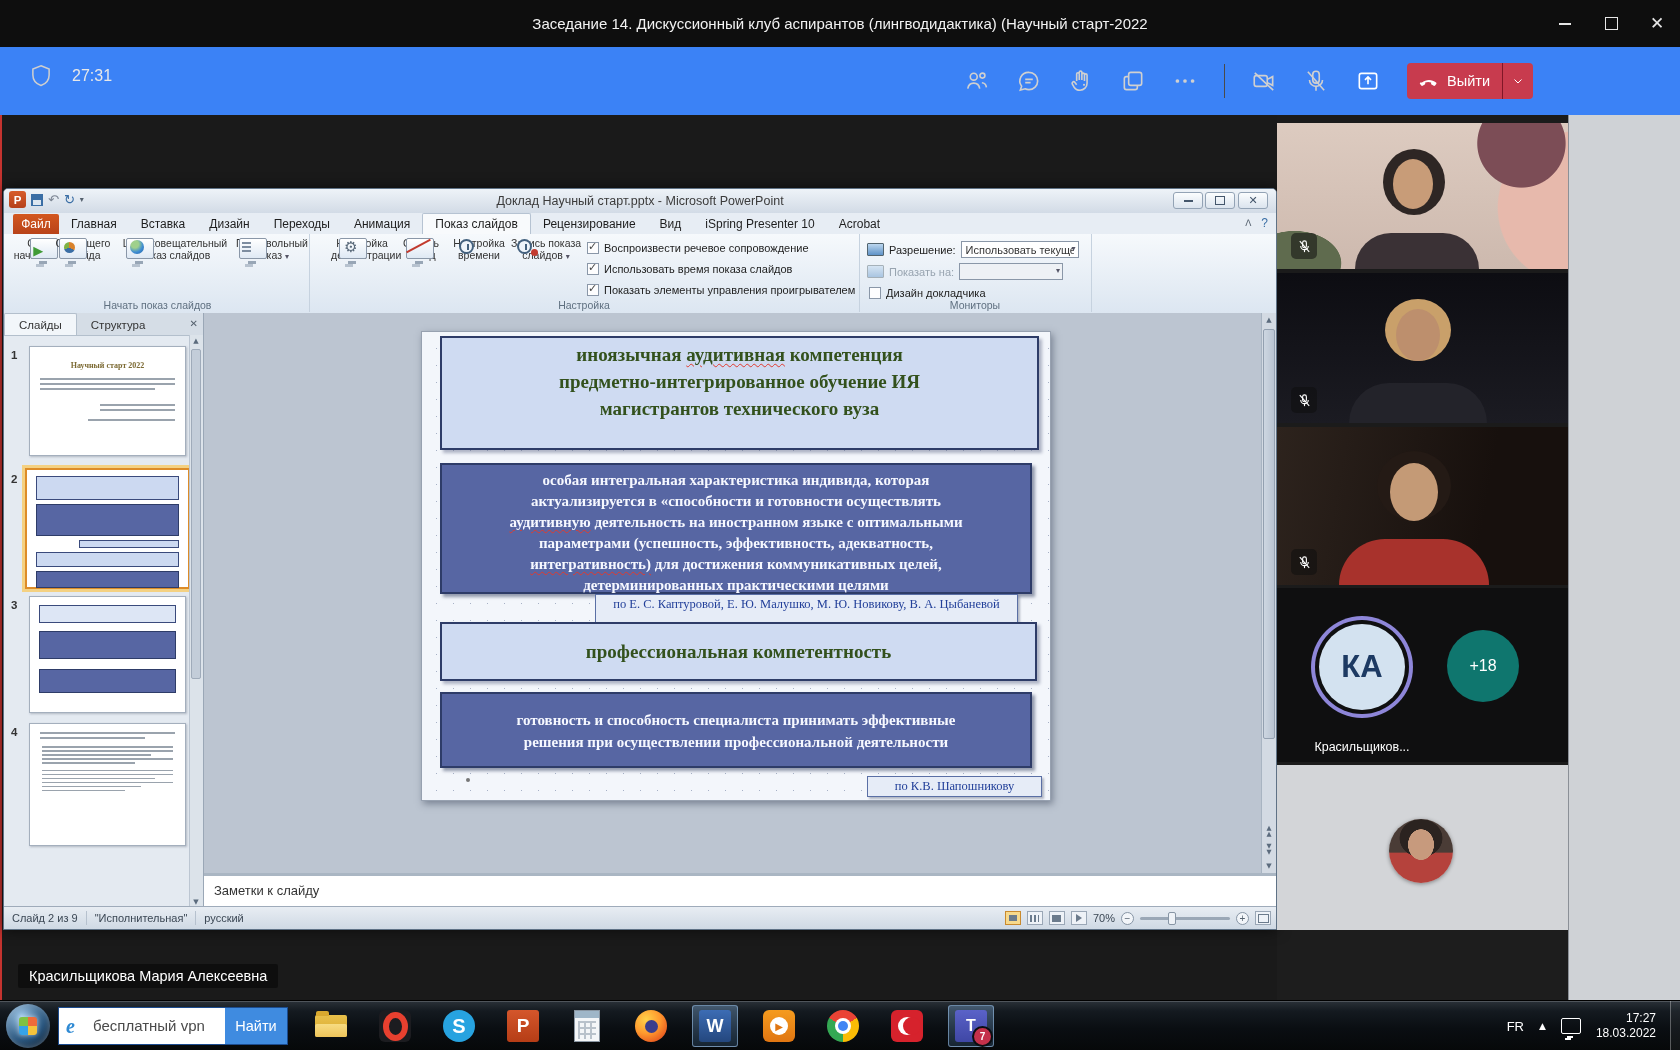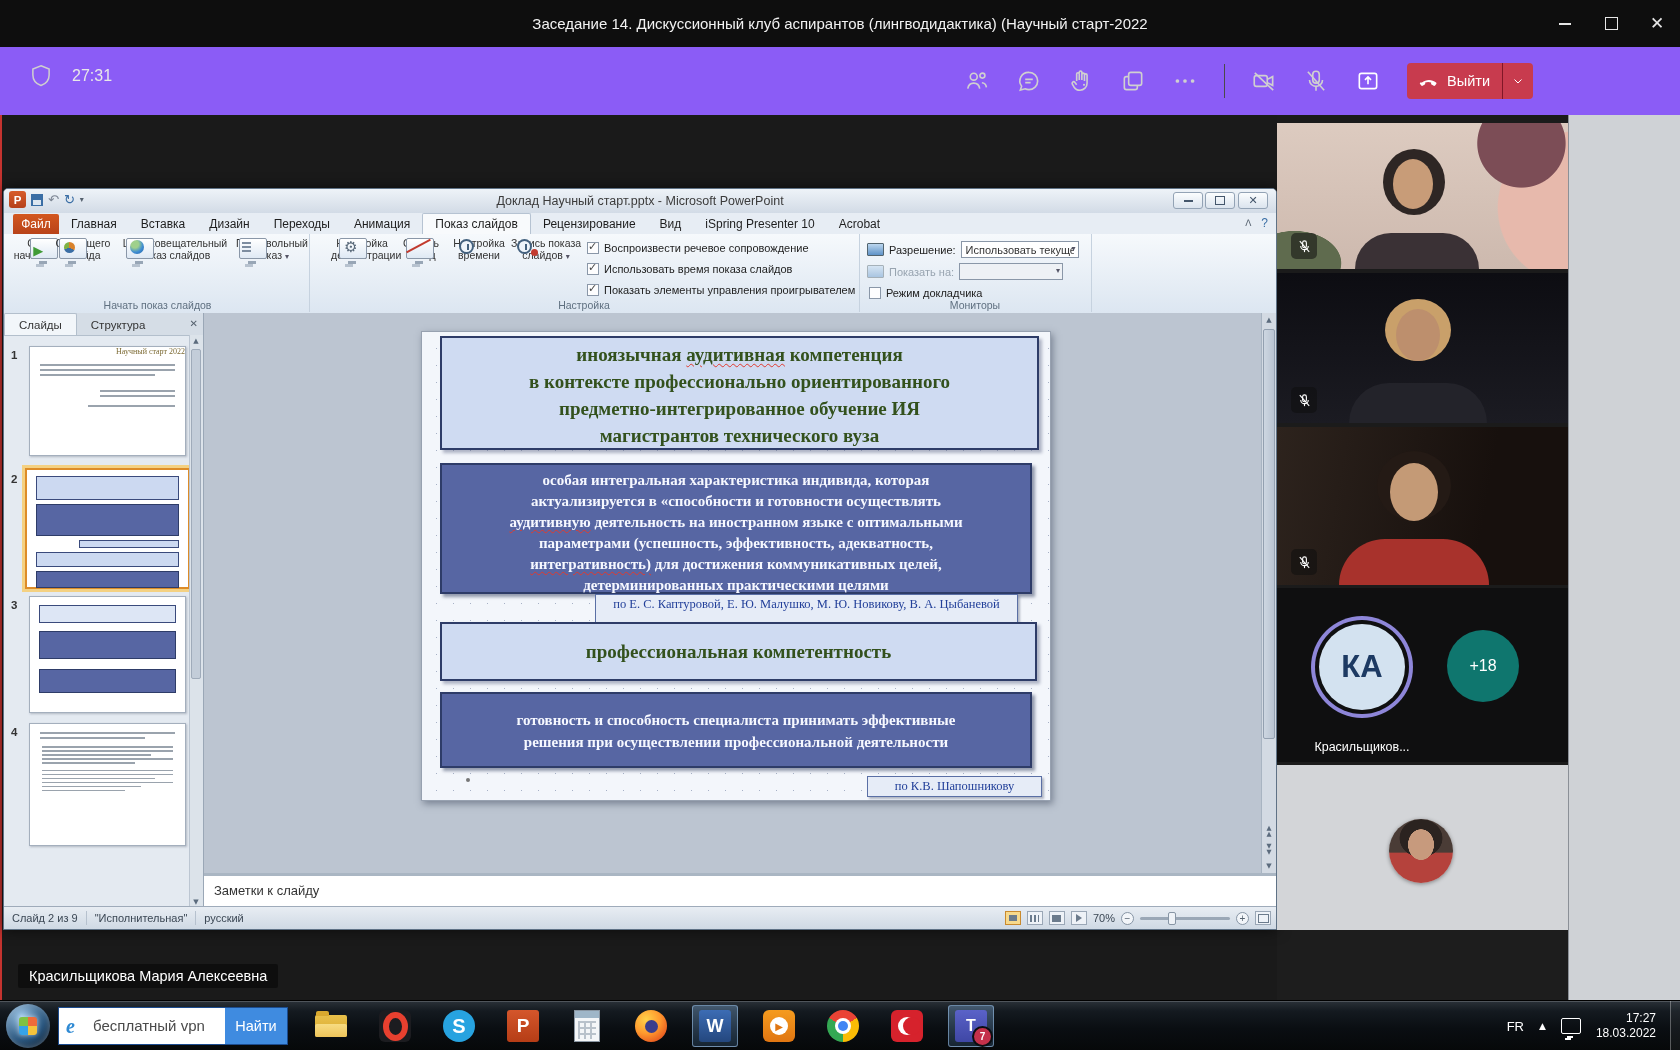--- a/index.html
+++ b/index.html
@@ -9,21 +9,21 @@
   
   .tbar{position:absolute;left:0;top:0;width:1680px;height:47px;background:#0e0e0e;}
   .tbar .ttl{position:absolute;left:0;right:0;top:0;height:47px;line-height:47px;text-align:center;
     color:#f2f2f2;font-size:15px;white-space:nowrap;}
   .winctl{position:absolute;top:0;height:47px;width:46px;display:flex;align-items:center;justify-content:center;color:#e6e6e6;}
   .glyph-min{width:12px;height:2px;background:#e6e6e6;}
   .glyph-max{width:11px;height:11px;border:1.5px solid #e6e6e6;}
   .glyph-close{font-size:17px;line-height:17px;font-family:"DejaVu Sans",sans-serif;}
 
   
-  .cbar{position:absolute;left:0;top:47px;width:1680px;height:68px;background:#8b5cf6;}
+  .cbar{position:absolute;left:0;top:47px;width:1680px;height:68px;background:#3b82f6;}
   .cbar svg{display:block;}
   .timerwrap{position:absolute;left:28px;top:16px;display:flex;align-items:center;gap:18px;}
   .timer{color:#e8e8e8;font-size:16px;}
   .cicons{position:absolute;right:147px;top:0;height:68px;display:flex;align-items:center;gap:26px;}
   .cico{width:26px;height:26px;display:flex;align-items:center;justify-content:center;}
   .vdiv{width:1px;height:34px;background:#4a4a4a;}
   .leave{height:36px;background:#c83b4e;border-radius:4px;display:flex;align-items:center;color:#fff;overflow:hidden;}
   .leave .main{display:flex;align-items:center;gap:8px;padding:0 12px;font-size:14.5px;}
   .leave .sep{width:1px;height:36px;background:rgba(120,20,35,.9);}
   .leave .chev{padding:0 9px;display:flex;align-items:center;height:100%;}
@@ -98,21 +98,21 @@
   
   .pane{position:absolute;left:0;top:124px;width:200px;height:596px;background:#e4eaf1;border-right:1px solid #9aa7b6;box-sizing:border-box;}
   .pane-tabs{position:absolute;left:0;top:0;right:0;height:22px;display:flex;align-items:flex-end;background:#d5dde6;border-bottom:1px solid #b3bfcc;}
   .ptab{height:21px;padding:0 14px;font-size:11.5px;color:#333;display:flex;align-items:center;}
   .ptab.active{background:#f2f6fa;border:1px solid #b3bfcc;border-bottom:none;border-radius:2px 2px 0 0;}
   .pclosex{position:absolute;right:5px;top:5px;font-size:10px;color:#55616e;font-family:"DejaVu Sans",sans-serif;}
   .thumbnum{position:absolute;left:7px;font-size:11.5px;font-weight:bold;color:#333;}
   .thumb{position:absolute;left:25px;width:157px;background:#fff;border:1px solid #a4afbd;box-sizing:border-box;box-shadow:1px 1px 2px rgba(80,90,110,.35);}
   .thumb.sel2{left:21px;width:165px;border:2px solid #dd8c28;box-shadow:0 0 0 3px rgba(247,205,110,.85);}
   .mline{background:#9aa3ad;height:2px;margin:3px 10px 0 10px;}
-  .t1title{margin-top:0;text-align:right;font-family:"Liberation Serif",serif;font-weight:normal;
+  .t1title{margin-top:14px;text-align:center;font-family:"Liberation Serif",serif;font-weight:bold;
     font-size:8px;color:#7c6a33;}
   .mbox-l{background:#ccd9f1;border:1px solid #3a4a7c;margin:4px 9px 0 9px;}
   .mbox-d{background:#5766a3;border:1px solid #2e3c68;margin:4px 9px 0 9px;}
   .tinyline{height:1.5px;background:#9aa3ad;margin:2.5px 12px 0 12px;}
   .panescroll{position:absolute;right:0;top:22px;width:13px;bottom:0;background:#dce3ea;border-left:1px solid #bcc6d2;}
   .parr{position:absolute;left:0;width:12px;height:13px;text-align:center;font-size:7px;color:#5b6b7d;line-height:13px;font-family:"DejaVu Sans",sans-serif;}
   .pthumb{position:absolute;left:1px;width:10px;top:14px;height:330px;background:#c3cdd9;border:1px solid #9fabba;border-radius:2px;box-sizing:border-box;}
 
   
   .editor{position:absolute;left:200px;top:124px;right:15px;height:560px;background:#bcc5d1;}
@@ -427,21 +427,21 @@
           </div>
           <div class="monrow" style="left:8px;top:29px;">
             <span class="mico dis"></span>
             <span class="dis-t">Показать на:</span>
             <span class="sel" style="width:104px;background:#eef1f5;">
               <span class="arr dis-t">▾</span>
             </span>
           </div>
           <div class="chkrow" style="left:10px;top:53px;">
             <span class="cb"></span>
-            <span>Режим докладчика</span>
+            <span>Дизайн докладчика</span>
           </div>
           <div class="glabel">Мониторы</div>
         </div>
       </div>
 
       <div class="pane">
         <div class="pane-tabs">
           <span class="ptab active">Слайды</span>
           <span class="ptab">Структура</span>
           <span class="pclosex">✕</span>
@@ -495,21 +495,20 @@
           <span class="parr" style="top:0;">▲</span>
           <div class="pthumb"></div>
           <span class="parr" style="bottom:0;">▼</span>
         </div>
       </div>
 
       <div class="editor"></div>
       <div class="canvas">
         <div class="sbox lightb" style="left:18px;top:4px;width:599px;height:114px;font-size:19px;line-height:27px;padding-top:3px;">
           <div><span>иноязычная </span><span class="sq">аудитивная</span><span> компетенция</span></div>
-          <div>в контексте профессионально ориентированного</div>
           <div>предметно-интегрированное обучение ИЯ</div>
           <div>магистрантов технического вуза</div>
         </div>
 
         <div class="sbox darkb" style="left:18px;top:131px;width:592px;height:131px;font-size:15px;line-height:21px;padding-top:5px;">
           <div>особая интегральная характеристика индивида, которая</div>
           <div>актуализируется в «способности и готовности осуществлять</div>
           <div><span class="sq">аудитивную</span><span> деятельность на иностранном языке с оптимальными</span></div>
           <div>параметрами (успешность, эффективность, адекватность,</div>
           <div><span class="sq">интегративность)</span><span> для достижения коммуникативных целей,</span></div>

